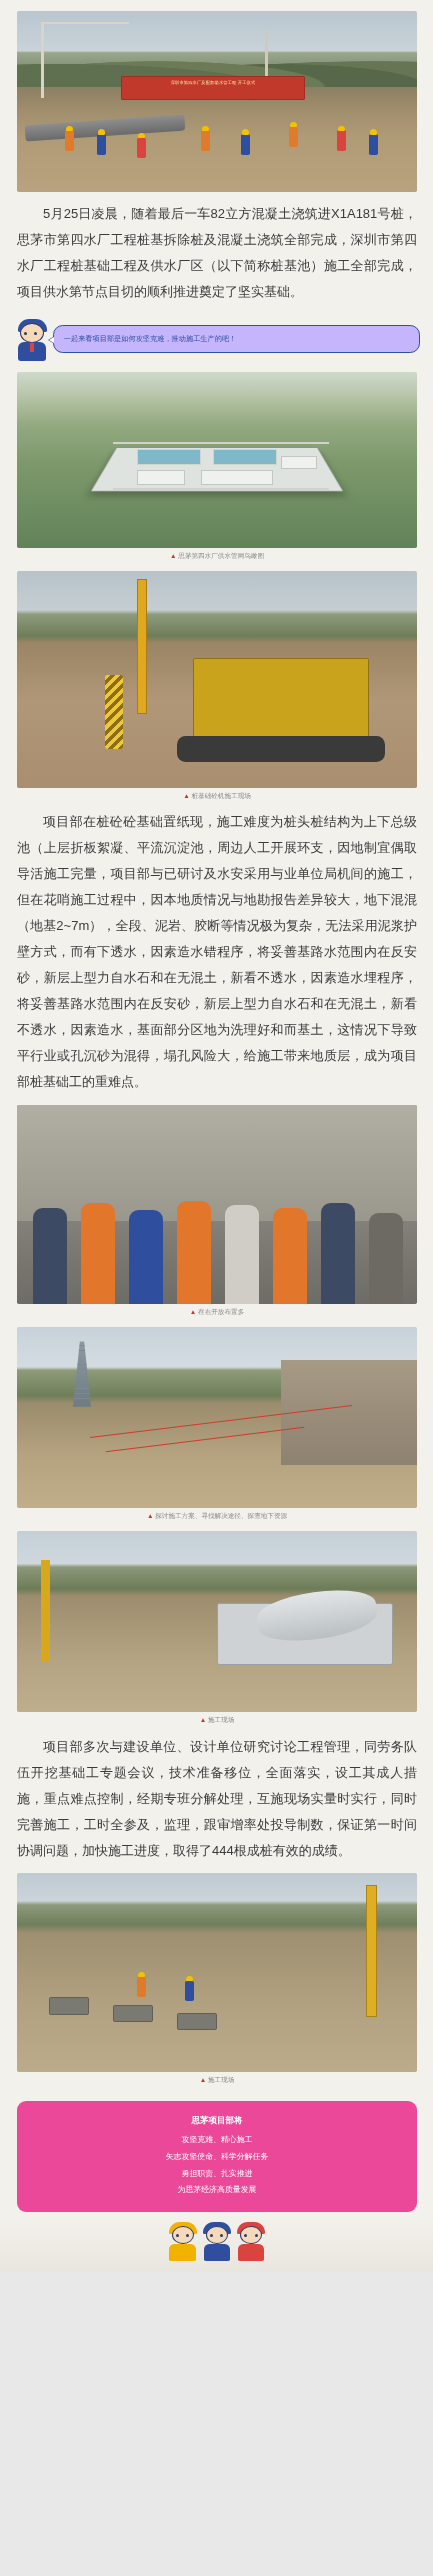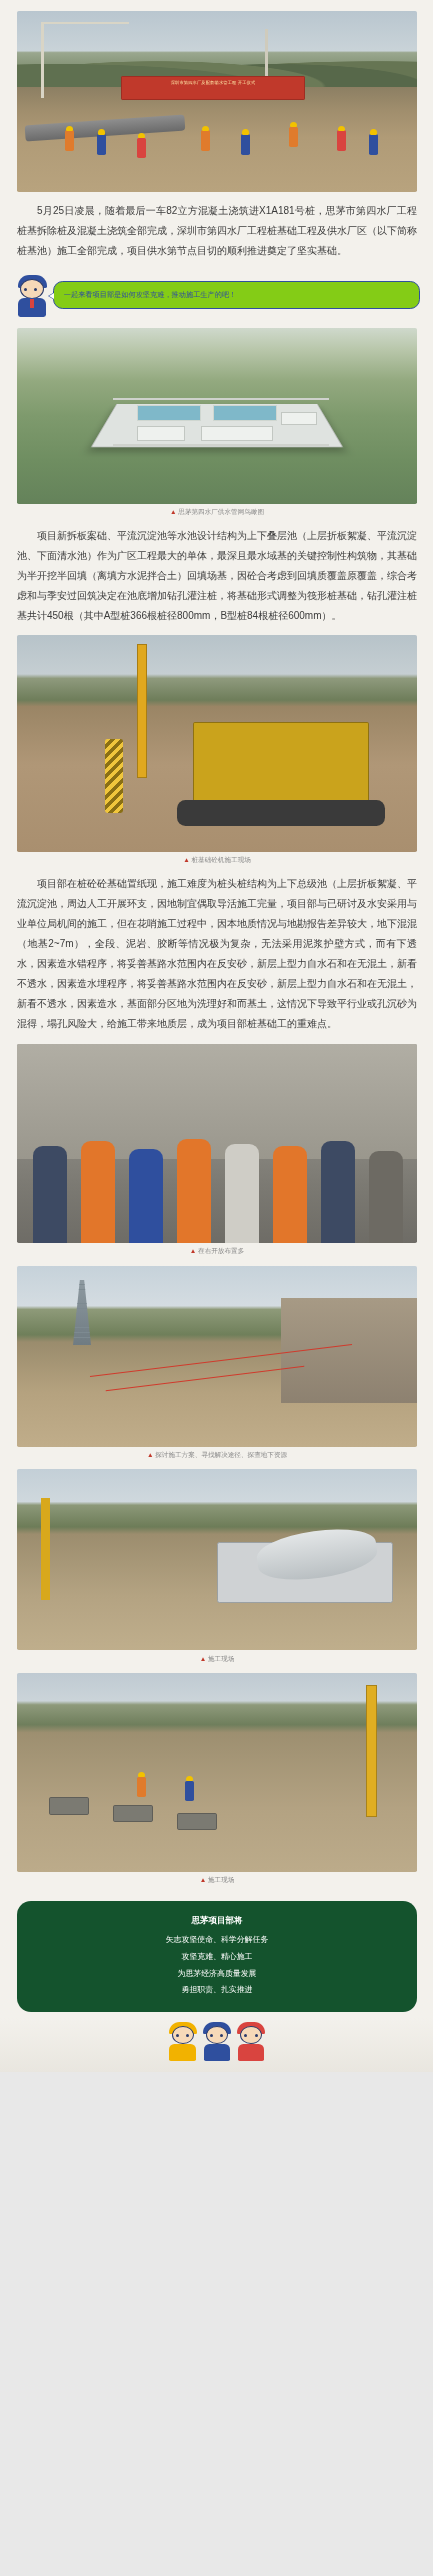--- a/index.html
+++ b/index.html
@@ -82,21 +82,21 @@
     content:"";
     position:absolute;
     left:0.6px; top:-4.8px;
     width:7.2px;height:5.4px;
     background:#f2c200;
     border-radius:3.6px 3.6px 1.2px 1.2px;
   }
   
   .para {
     margin: 8.5px 17px 0 17px;
-    font-size: 10px;
+    font-size: 13px;
     line-height: 2.0;
     color: #3b3b3b;
     text-align: justify;
     text-indent: 2em;
   }
   
   .mascot-row {
     margin: 15.7px 14.5px 0 14.5px;
     display: flex;
     align-items: flex-end;
@@ -129,21 +129,21 @@
   .mascot .tie {
     position:absolute; left:15.7px; top:23px;
     width:3.6px; height:8.5px;
     background:#d9443f;
   }
   .bubble {
     position: relative;
     border: 0.6px solid #2f4f9e;
     border-radius: 9.7px;
     padding: 7.2px 9.7px;
-    background: #84cc16;
+    background: #c4b5fd;
     font-size: 7.2px;
     color: #2f4f9e;
     line-height: 1.6;
     flex: 1 1 auto;
     margin-bottom: 9.7px;
   }
   .bubble::after {
     content:"";
     position:absolute;
     left:-5.4px; bottom:8.5px;
@@ -335,22 +335,22 @@
   }
   .piles .cap {
     position:absolute;
     background:#7b7a72;
     border:0.6px solid #5f5e58;
     border-radius:1.8px;
   }
   
   .slogan {
     margin: 15.7px 17px 0 17px;
-    background: #14532d;
-    border-radius: 14px;
+    background: #ec4899;
+    border-radius: 9px;
     color: #fff;
     text-align: center;
     padding: 11px 7.2px 13.3px 7.2px;
     line-height: 2.1;
     font-size: 7.9px;
   }
   .slogan .title {
     font-size: 8.5px;
     font-weight: bold;
     margin-bottom: 2.4px;
@@ -429,21 +429,20 @@
       <div class="pool" style="left:49%;top:44%;width:16%;height:9%;"></div>
       <div class="bld" style="left:30%;top:56%;width:12%;height:8%;"></div>
       <div class="bld" style="left:46%;top:56%;width:18%;height:8%;"></div>
       <div class="bld" style="left:66%;top:48%;width:9%;height:7%;"></div>
       <div class="road" style="left:24%;top:66%;width:54%;height:1.8px;"></div>
       <div class="road" style="left:24%;top:40%;width:54%;height:1.8px;"></div>
     </div>
     <div class="figcap"><span class="tri">▲</span><span>思茅第四水厂供水管网鸟瞰图</span></div>
   </div>
 
-  <p class="para">项目新拆板案础、平流沉淀池等水池设计结构为上下叠层池（上层折板絮凝、平流沉淀池、下面清水池）作为广区工程最大的单体，最深且最水域基的关键控制性构筑物，其基础为半开挖半回填（离填方水泥拌合土）回填场基，因砼合考虑到回填质覆盖原覆盖，综合考虑和与季安过回筑决定在池底增加钻孔灌注桩，将基础形式调整为筏形桩基础，钻孔灌注桩基共计450根（其中A型桩366根桩径800mm，B型桩84根桩径600mm）。</p>
 
   <div class="figure">
     <div class="img rig">
       <div class="mast"></div>
       <div class="auger"></div>
       <div class="machine"></div>
       <div class="track"></div>
     </div>
     <div class="figcap"><span class="tri">▲</span><span>桩基础砼机施工现场</span></div>
   </div>
@@ -480,40 +479,41 @@
 
   <div class="figure">
     <div class="img mixer">
       <div class="rig2"></div>
       <div class="truck"></div>
       <div class="drum"></div>
     </div>
     <div class="figcap"><span class="tri">▲</span><span>施工现场</span></div>
   </div>
 
+  <p class="para">项目部多次与建设单位、设计单位研究讨论工程管理，同劳务队伍开挖基础工专题会议，技术准备移位，全面落实，设工其成人措施，重点难点控制，经期专班分解处理，互施现场实量时实行，同时完善施工，工时全参及，监理，跟审增率处投导制数，保证第一时间协调问题，加快施工进度，取得了444根成桩有效的成绩。</p>
 
   <div class="figure">
     <div class="img piles">
       <div class="rig3"></div>
       <div class="cap" style="left:8%;top:62%;width:10%;height:9%;"></div>
       <div class="cap" style="left:24%;top:66%;width:10%;height:9%;"></div>
       <div class="cap" style="left:40%;top:70%;width:10%;height:9%;"></div>
       <div class="worker" style="left:30%;top:52%;"></div>
       <div class="worker" style="left:42%;top:54%;background:#2f4f9e;"></div>
     </div>
     <div class="figcap"><span class="tri">▲</span><span>施工现场</span></div>
   </div>
 
 
   <div class="slogan">
     <div class="title">思茅项目部将</div>
+    <div>攻坚克难、精心施工</div>
     <div>矢志攻坚使命、科学分解任务</div>
-    <div>攻坚克难、精心施工</div>
+    <div>勇担职责、扎实推进</div>
     <div>为思茅经济高质量发展</div>
-    <div>勇担职责、扎实推进</div>
   </div>
 
   <div class="divider-space"></div>
 
   <div class="footer-mascots">
     <div class="fm yellow">
       <div class="helmet"></div>
       <div class="head"></div>
       <div class="eyes"></div>
       <div class="body"></div>

